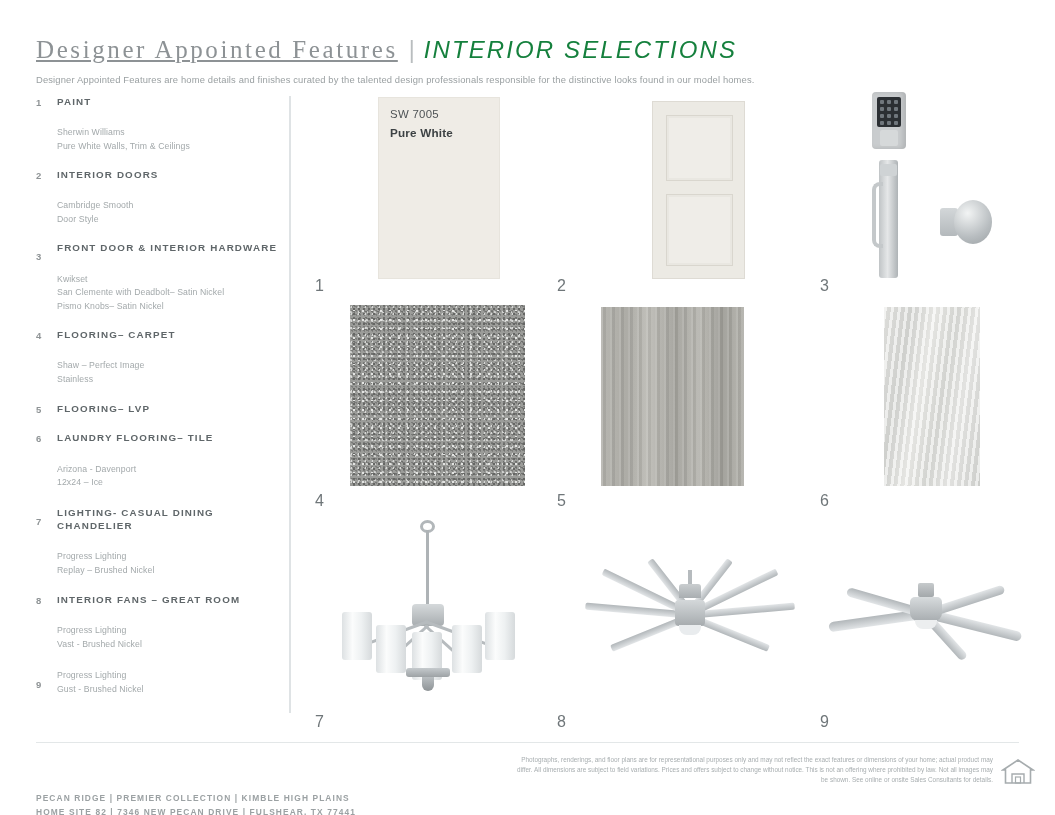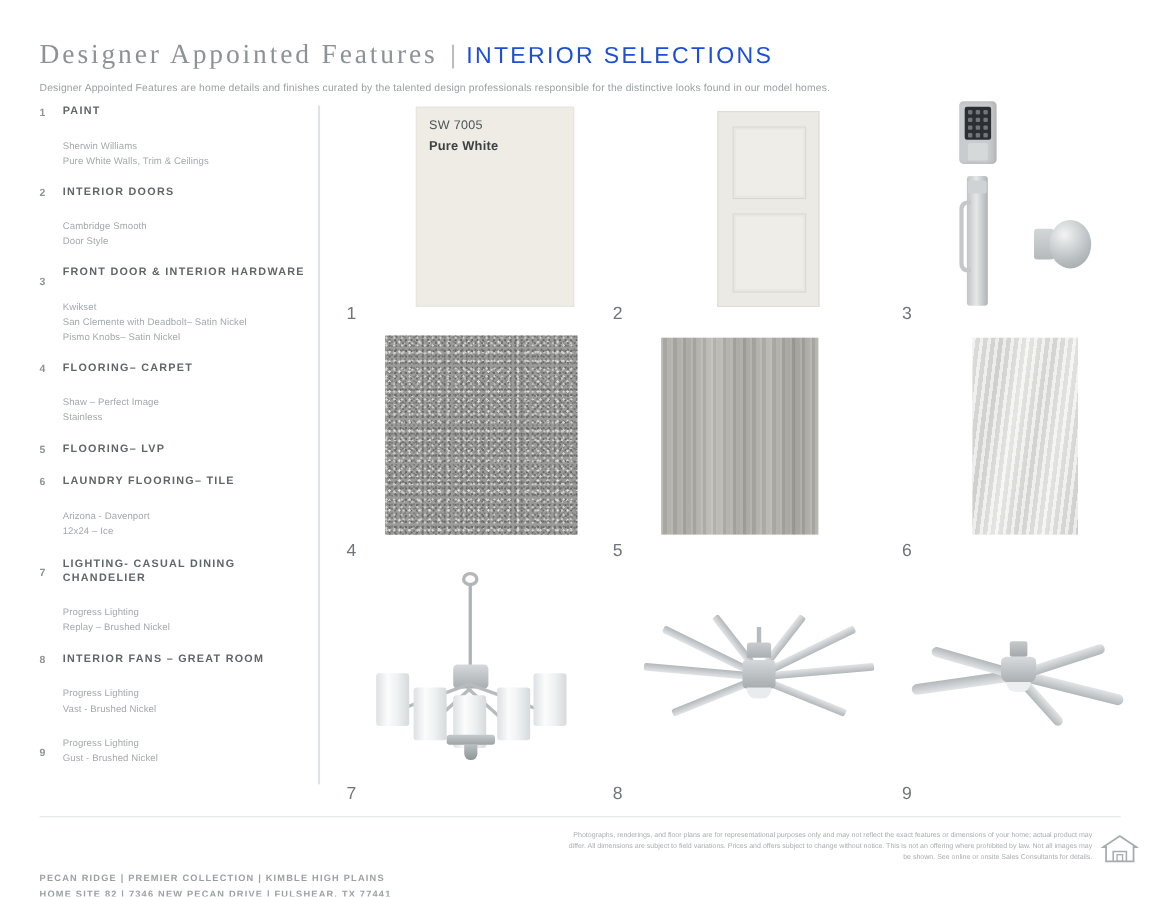--- a/index.html
+++ b/index.html
@@ -29,32 +29,34 @@
     display: flex;
     align-items: baseline;
     white-space: nowrap;
   }
   .title-main {
     font-family: "Liberation Serif", serif;
     font-size: 25px;
     letter-spacing: 2.6px;
     color: #8d9295;
     font-weight: 400;
+    text-decoration: underline;
   }
   .title-div {
     font-size: 23px;
     color: #b9bdbf;
     margin: 0 9px 0 11px;
     font-weight: 300;
   }
   .title-sub {
-    font-size: 21px;
+    font-size: 24px;
     letter-spacing: 2.1px;
-    color: #1d4ed8;
+    color: #15803d;
     font-weight: 400;
+    font-style: italic;
   }
   .subtitle {
     margin-top: 9px;
     font-size: 9.4px;
     letter-spacing: 0.15px;
     color: #9aa0a2;
     line-height: 1.4;
   }
 
   
@@ -97,21 +99,21 @@
     position: absolute;
     left: 289px; top: 96px;
     width: 2px; height: 617px;
     background: #dfe3e5;
   }
 
   
   .paint {
     position: absolute;
     left: 378px; top: 97px;
-    width: 144px; height: 182px;
+    width: 122px; height: 182px;
     background: #efece6;
     border: 1px solid #e7e4dd;
   }
   .paint .code {
     position: absolute;
     left: 11px; top: 10px;
     font-size: 11.4px;
     color: #4e5356;
     letter-spacing: 0.3px;
   }

